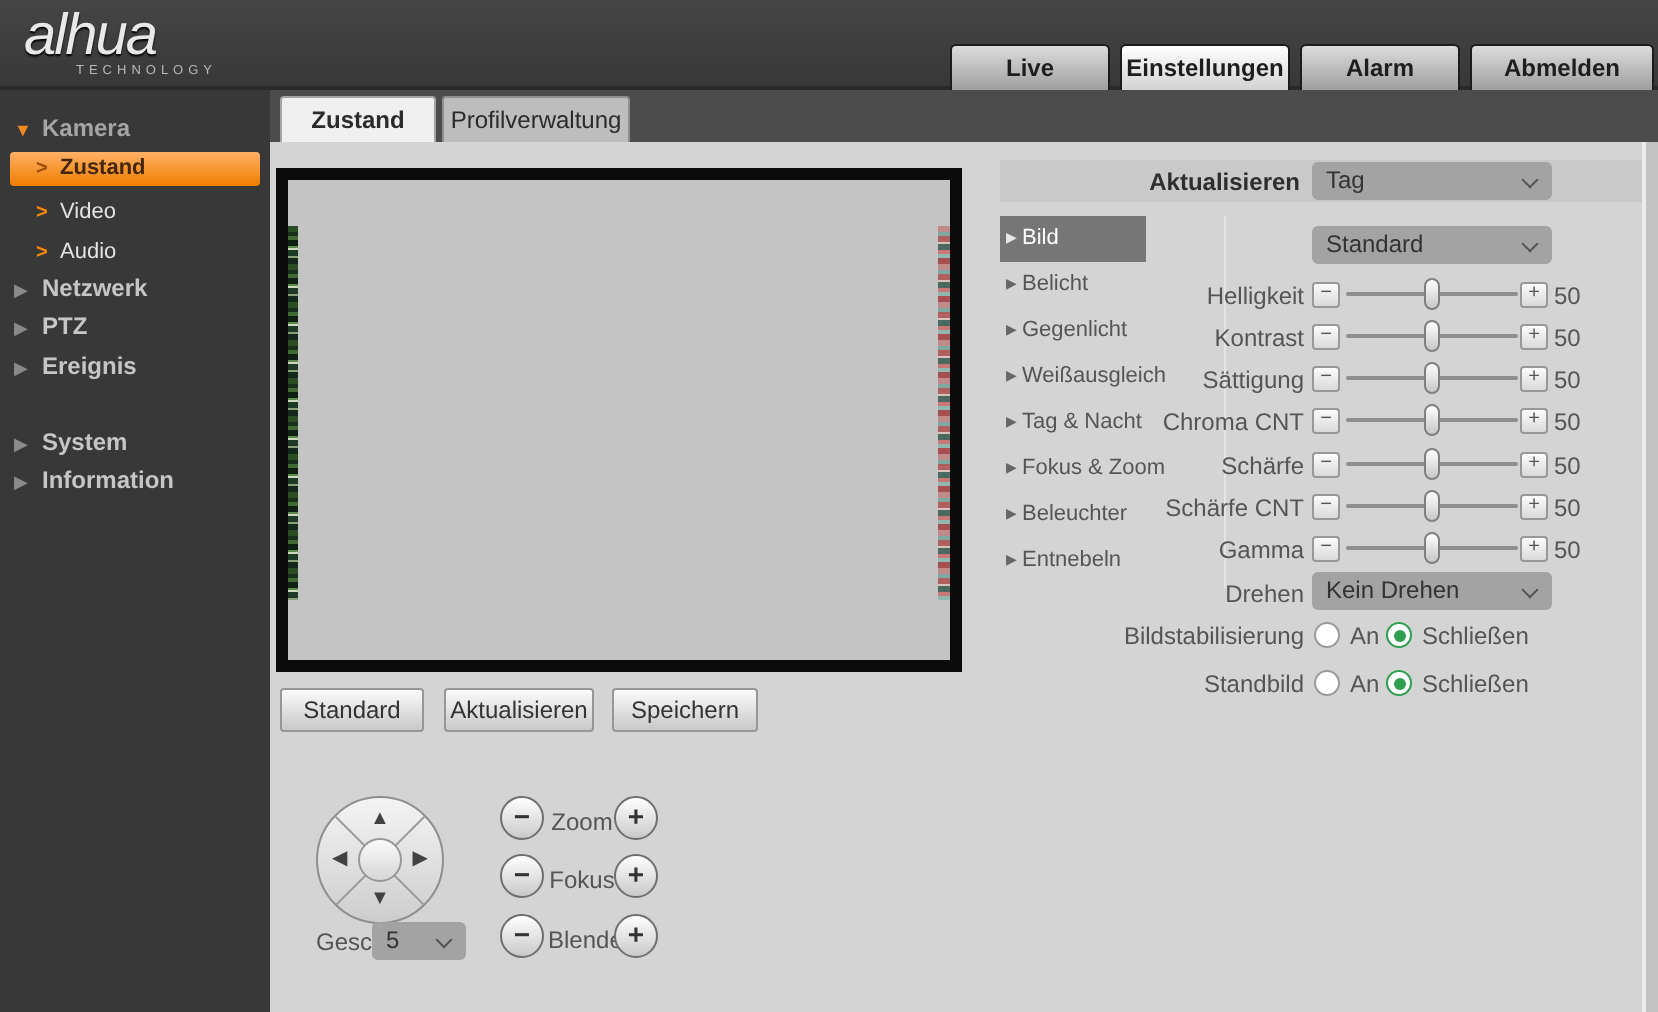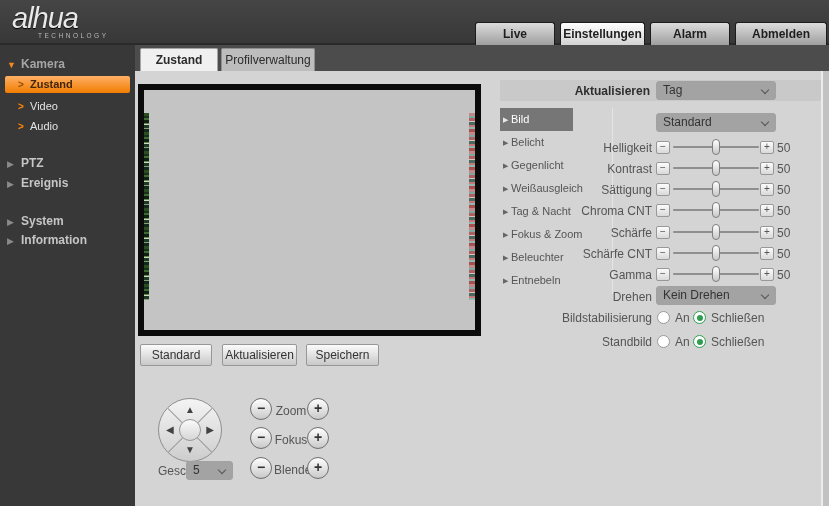--- a/index.html
+++ b/index.html
@@ -127,20 +127,23 @@
     <div class="side-item side-sub selected" style="top:30px">
       <i class="hl"></i>
       <span class="gt">&gt;</span><span>Zustand</span>
     </div>
     <div class="side-item side-sub" style="top:52px">
       <span class="gt">&gt;</span><span>Video</span>
     </div>
     <div class="side-item side-sub" style="top:72px">
       <span class="gt">&gt;</span><span>Audio</span>
     </div>
+    <div class="side-item side-group" style="top:90px">
+      <span class="tri">▶</span><span>Netzwerk</span>
+    </div>
     <div class="side-item side-group" style="top:109px">
       <span class="tri">▶</span><span>PTZ</span>
     </div>
     <div class="side-item side-group" style="top:129px">
       <span class="tri">▶</span><span>Ereignis</span>
     </div>
     <div class="side-item side-group" style="top:167px">
       <span class="tri">▶</span><span>System</span>
     </div>
     <div class="side-item side-group" style="top:186px">

